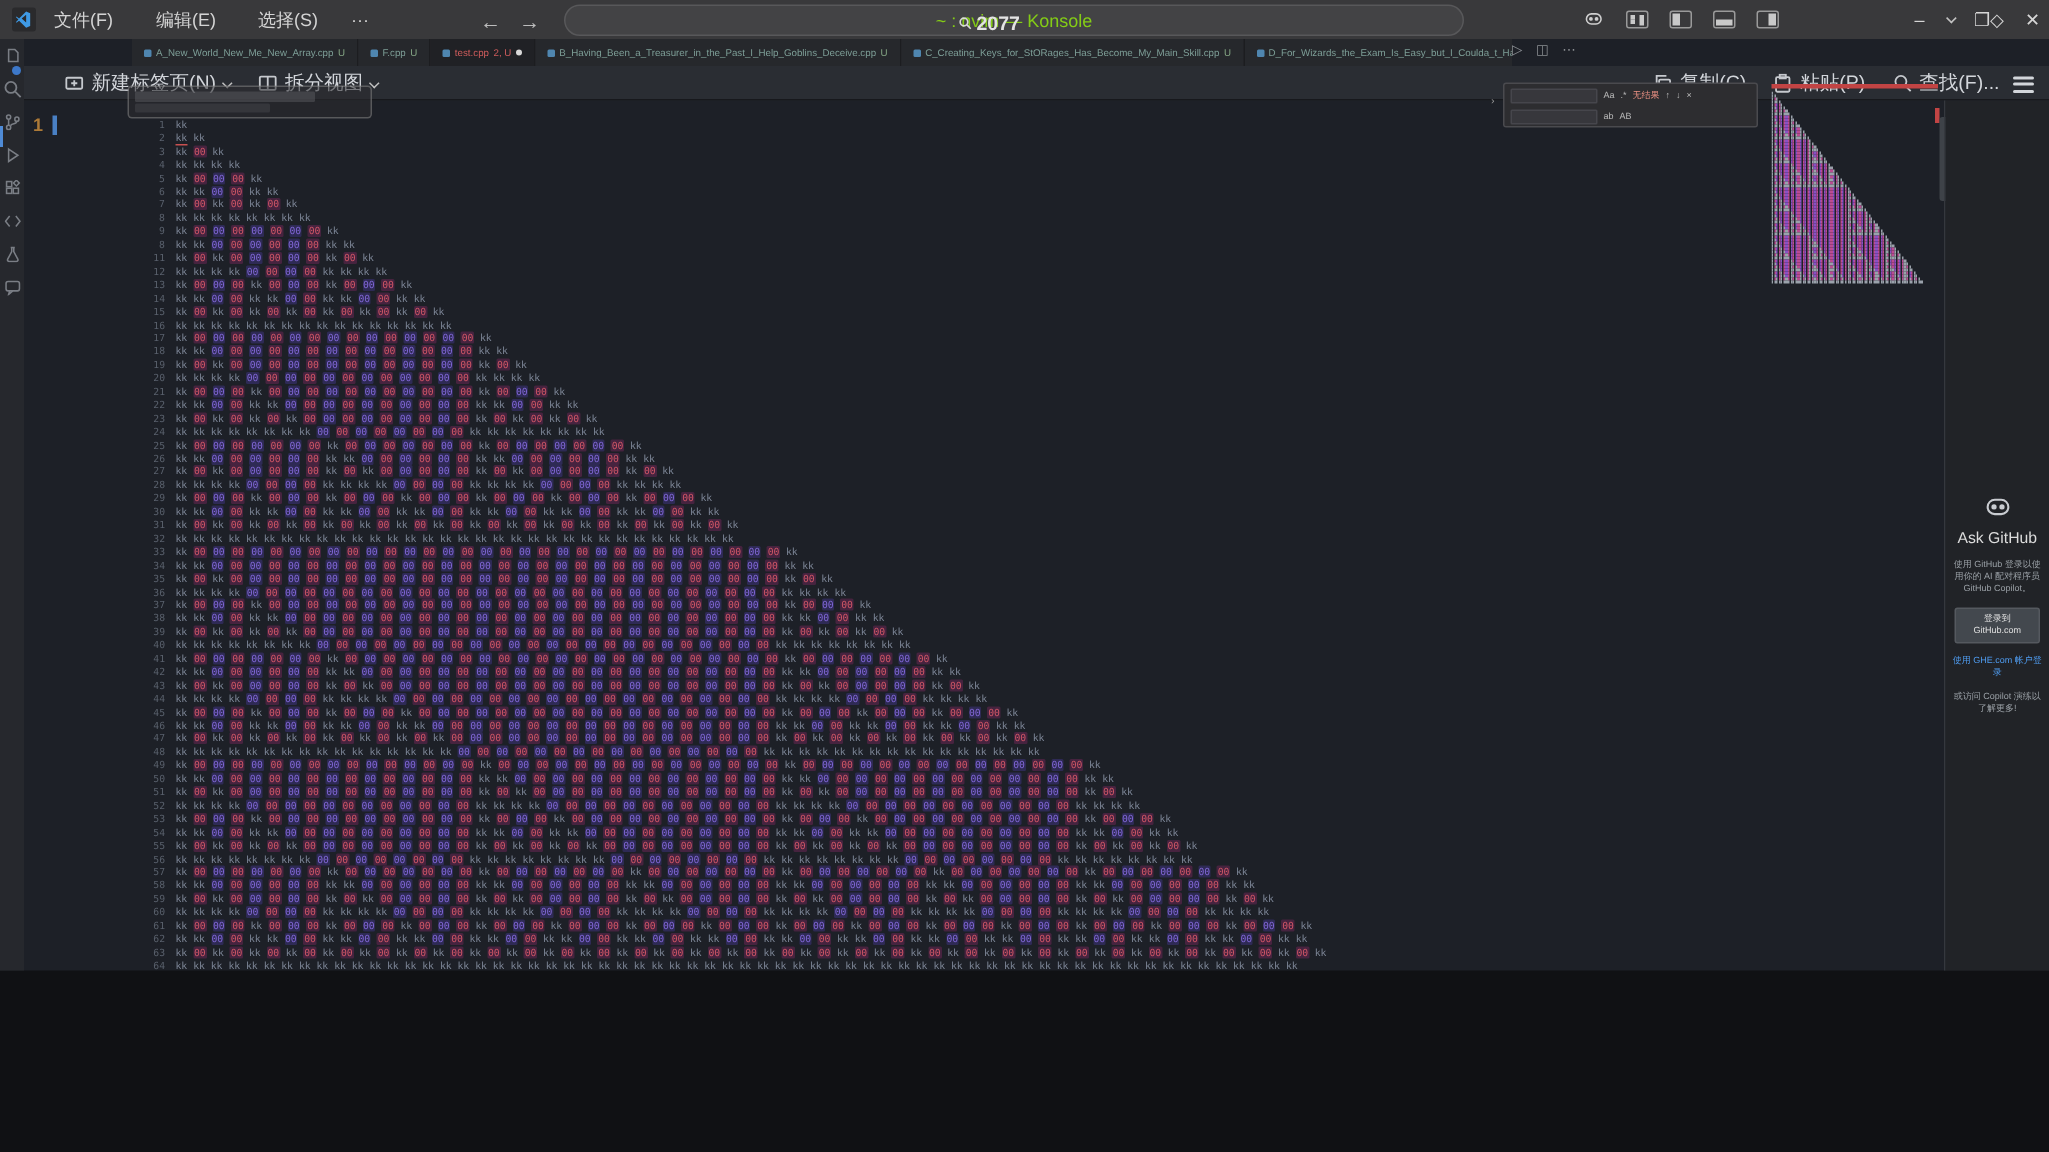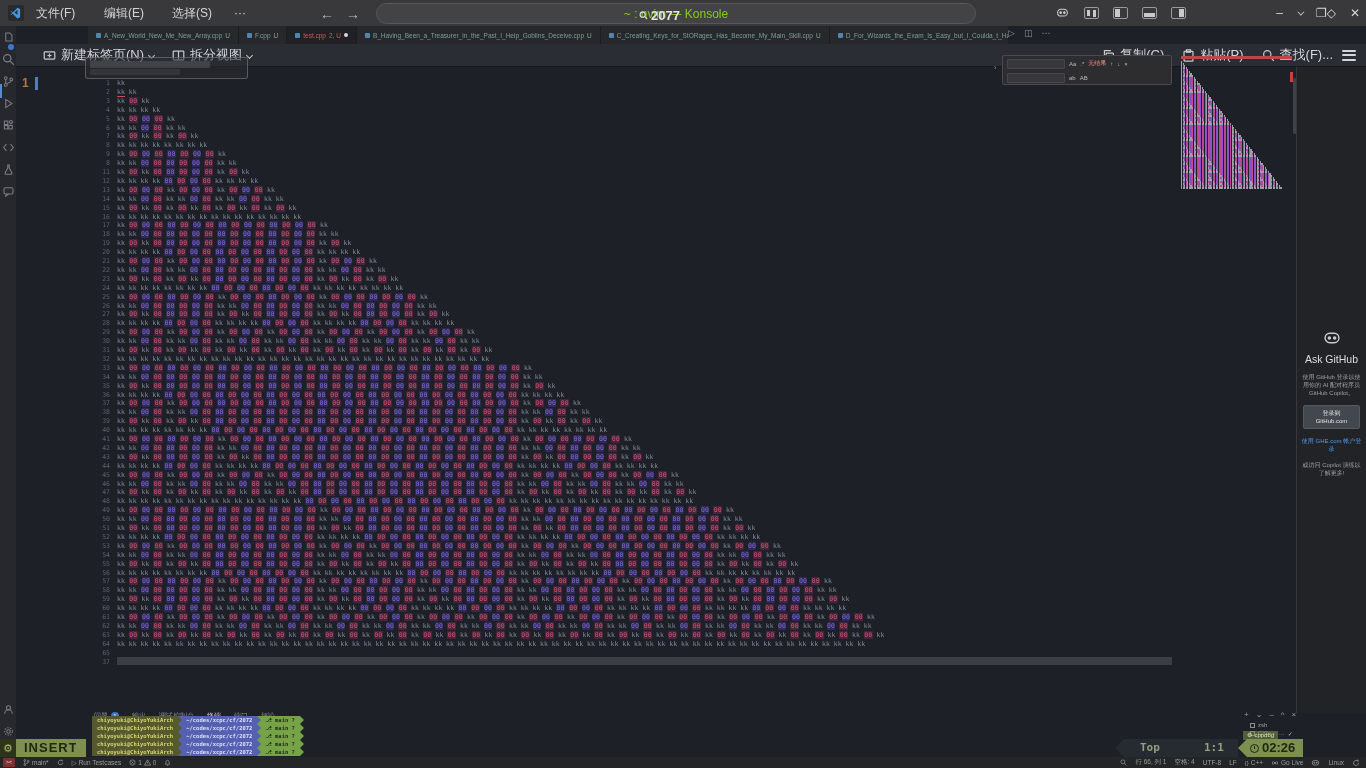--- a/index.html
+++ b/index.html
@@ -1,17 +1,17 @@
 <!DOCTYPE html>
 <html><head>
 <meta charset="utf-8">
 <style>
   * { margin:0; padding:0; box-sizing:border-box; }
   html,body { width:1366px; height:768px; background:#101114; }
-  #screen { position:absolute; top:0; left:0; width:1366px; height:768px;
+  #screen { position:absolute; top:0; left:0; width:1366px; height:647px;
             background:#1d2027; overflow:hidden;
             font-family:"Liberation Sans","DejaVu Sans",sans-serif; }
   svg { display:block; }
 
   
   #titlebar { position:absolute; top:0; left:0; width:1366px; height:26px; background:#39393b; }
   #vscode-logo { position:absolute; left:8px; top:5px; width:16px; height:16px; background:#2a2a2c; border-radius:2px; }
   #vscode-logo svg { margin:2px; }
   .menu-item { position:absolute; top:0; height:26px; line-height:26px; color:#d4d4d4; font-size:12px; padding:0 8px; }
   #nav-back,#nav-fwd { position:absolute; top:2px; color:#bdbdbd; font-size:14px; height:24px; line-height:24px; }
@@ -34,21 +34,21 @@
   .tbadge { color:#86a886; }
   .cppdot { width:5px; height:5px; background:#4f86b0; border-radius:1px; }
   .tdot { width:4px; height:4px; background:#d8d8d8; border-radius:50%; }
   #tab-actions { position:absolute; top:28px; left:1008px; display:flex; gap:9px; color:#8a8d92; font-size:9px; }
 
   
   #ktoolbar { position:absolute; top:44px; left:0; width:1366px; height:23px; background:rgba(43,46,52,.96);
               border-bottom:1px solid #17181c; display:flex; align-items:center; color:#d3d6db; }
   .kt-item { display:flex; align-items:center; gap:5px; font-size:13px; padding:0 9px; height:100%; }
   .kt-left { position:absolute; left:34px; display:flex; }
-  .kt-right { position:absolute; right:10px; display:flex; align-items:center; }
+  .kt-right { position:absolute; right:10px; display:flex; align-items:flex-end; }
   .kt-ico { color:#c6c9ce; }
   .burger { width:14px; }
   .burger div { height:2px; background:#d3d6db; margin:2.5px 0; border-radius:1px; }
 
   
   #activitybar { position:absolute; top:26px; left:0; width:16px; height:731px; background:#26282d; }
   .act-ico { width:16px; height:22px; display:flex; align-items:center; justify-content:center; color:#7a7e85; }
   #act-badge { position:absolute; left:8px; top:18px; width:6px; height:6px; border-radius:50%; background:#3d78c9; font-size:4px; color:#fff; text-align:center; line-height:6px;}
   #act-accent { position:absolute; left:0; top:58px; width:2px; height:14px; background:#4f8bd6; }
   .act-bottom { position:absolute; left:0; }

